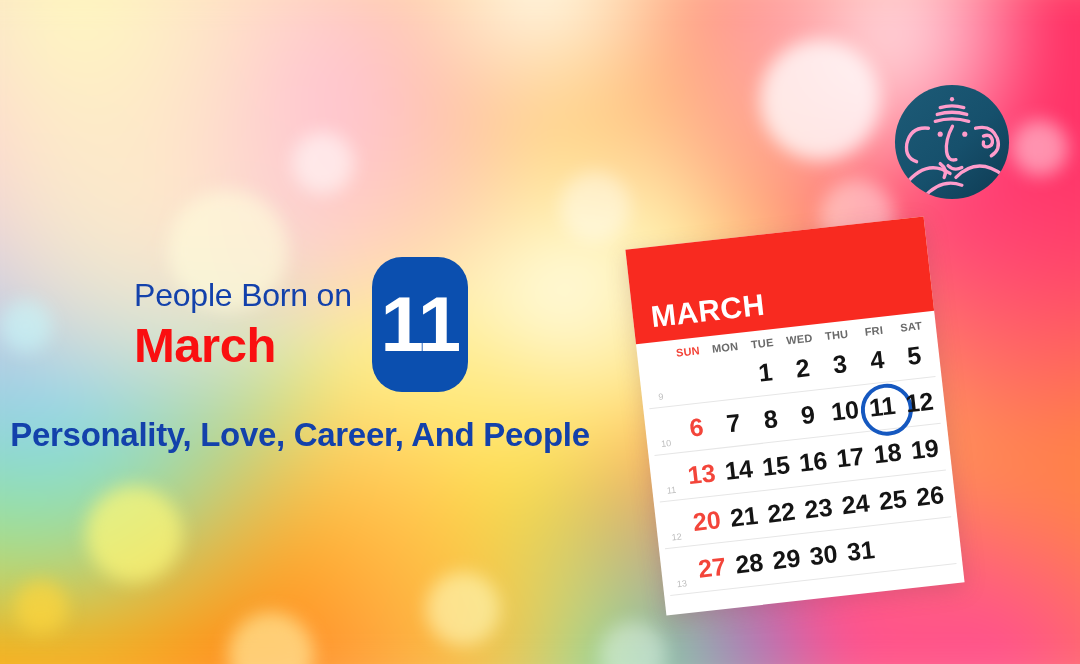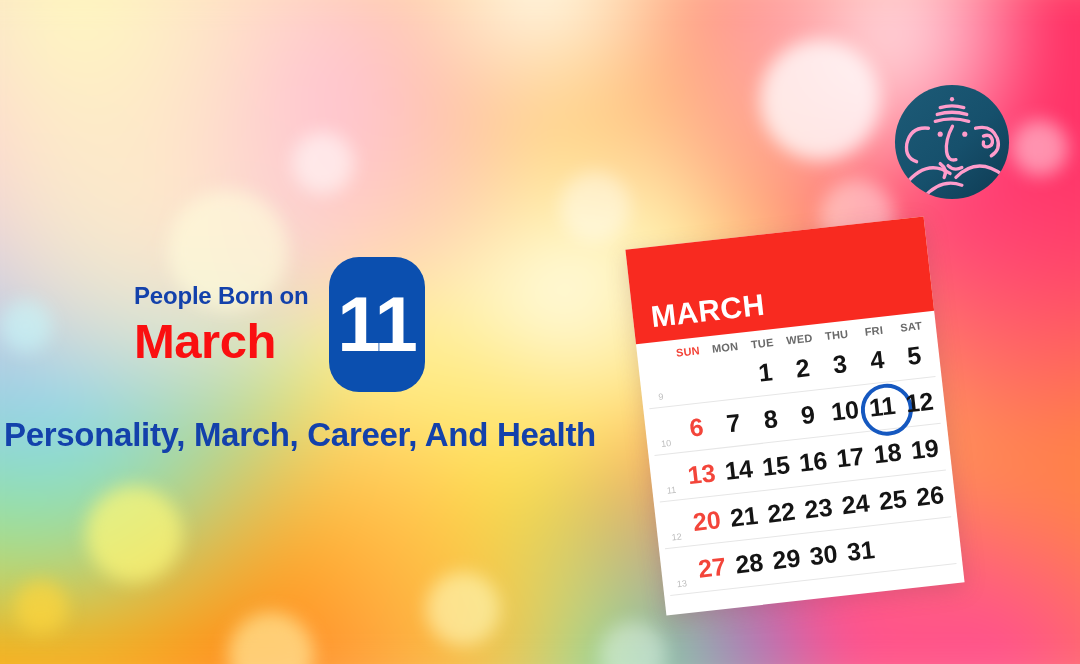--- a/index.html
+++ b/index.html
@@ -63,22 +63,22 @@
     width:600px;
   }
   .line-top {
     display:flex;
     align-items:center;
     padding-left:134px;
     height:128px;
   }
   .title-stack { display:flex; flex-direction:column; justify-content:center; }
   #born-on {
-    font-size:24px;
-    font-weight:bold;
+    font-size:32px;
+    font-weight:normal;
     color:#1341ab;
     letter-spacing:-.2px;
     line-height:1.05;
     white-space:nowrap;
   }
   #month-word {
     font-size:49px;
     font-weight:bold;
     color:#fa0f10;
     line-height:1.12;
@@ -214,21 +214,21 @@
   <div id="headline">
     <div class="line-top">
       <div class="title-stack">
         <div id="born-on">People Born on</div>
         <div id="month-word">March</div>
       </div>
       <div id="day-badge">
         <span>11</span>
       </div>
     </div>
-    <div id="subtitle">Personality, March, Career, And Health</div>
+    <div id="subtitle">Personality, Love, Career, And People</div>
   </div>
 
   <div id="logo">
     <svg viewBox="0 0 120 120" width="118" height="118">
       <defs>
         <linearGradient id="lg" x1="0" y1="0" x2="1" y2="1">
           <stop offset="0%" stop-color="#1d5b77"></stop>
           <stop offset="55%" stop-color="#16506c"></stop>
           <stop offset="100%" stop-color="#0e3a52"></stop>
         </linearGradient>

